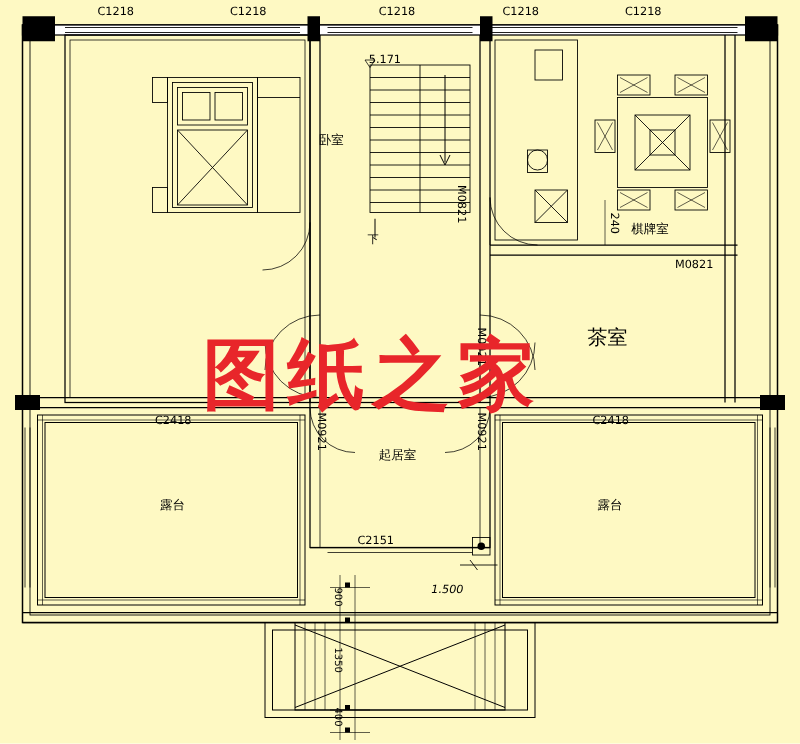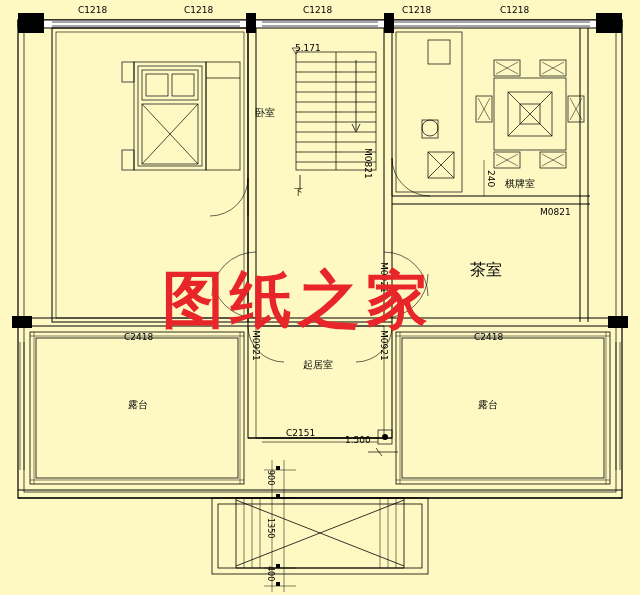--- a/index.html
+++ b/index.html
@@ -273,20 +273,20 @@
   <div class="lbl" style="left:207px;top:108px;font-size:10px;padding-left:48px;">卧室</div>
   <div class="lbl" style="left:505px;top:152px;font-size:10px;margin-top:27px;">棋牌室</div>
   <div class="lbl" style="left:470px;top:262px;font-size:16px;">茶室</div>
   <div class="lbl" style="left:303px;top:360px;font-size:10px;text-align:right;">起居室</div>
   <div class="lbl" style="left:128px;top:400px;font-size:10px;">露台</div>
   <div class="lbl" style="left:478px;top:400px;font-size:10px;">露台</div>
 
   <div class="lbl" style="left:295px;top:44px;text-align:center;">5.171</div>
   <div class="lbl" style="left:294px;top:188px;">下</div>
   <div class="lbl v" style="left:486px;top:170px;">240</div>
-  <div class="lbl" style="left:345px;top:436px;">1.500</div>
+  <div class="lbl" style="left:345px;top:468px;font-style:italic;">1.500</div>
   <div class="lbl v" style="left:266px;top:470px;font-size:8px;">900</div>
   <div class="lbl v" style="left:266px;top:518px;font-size:8px;">1350</div>
   <div class="lbl v" style="left:266px;top:566px;font-size:8px;">400</div>
 
   <div class="watermark" style="left: 162px; top: 258px; font-size: 62px; letter-spacing: 6px; color: rgb(232, 38, 42);">图纸之家</div>
 
 </div>
 
 </body></html>

